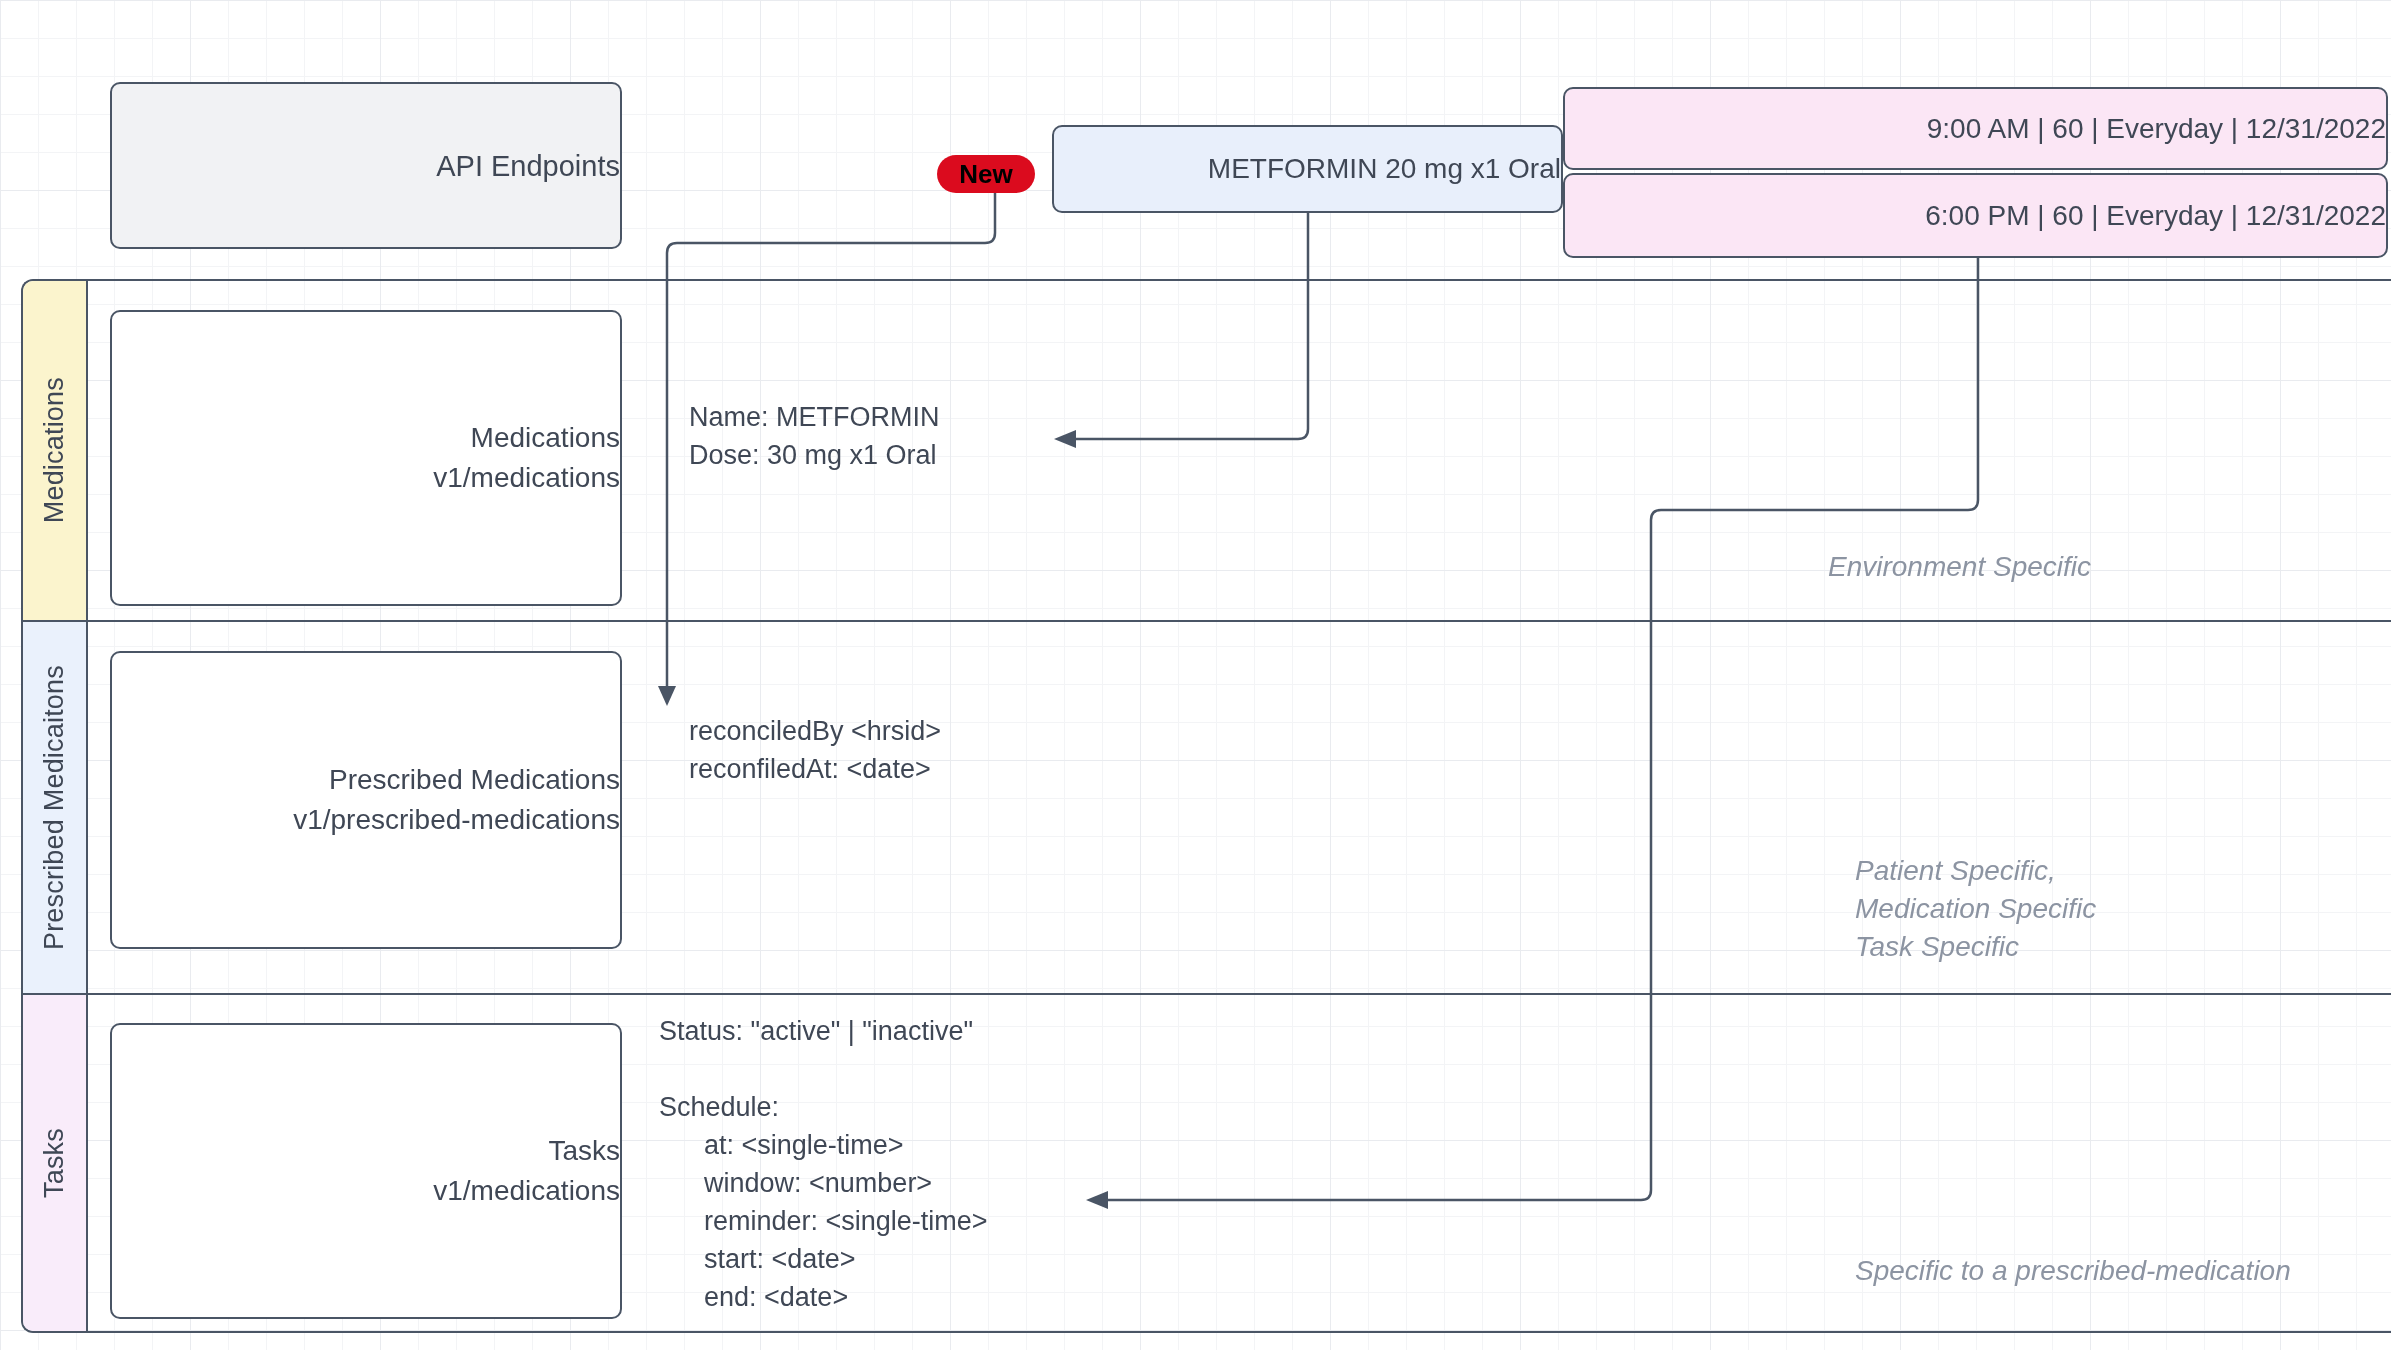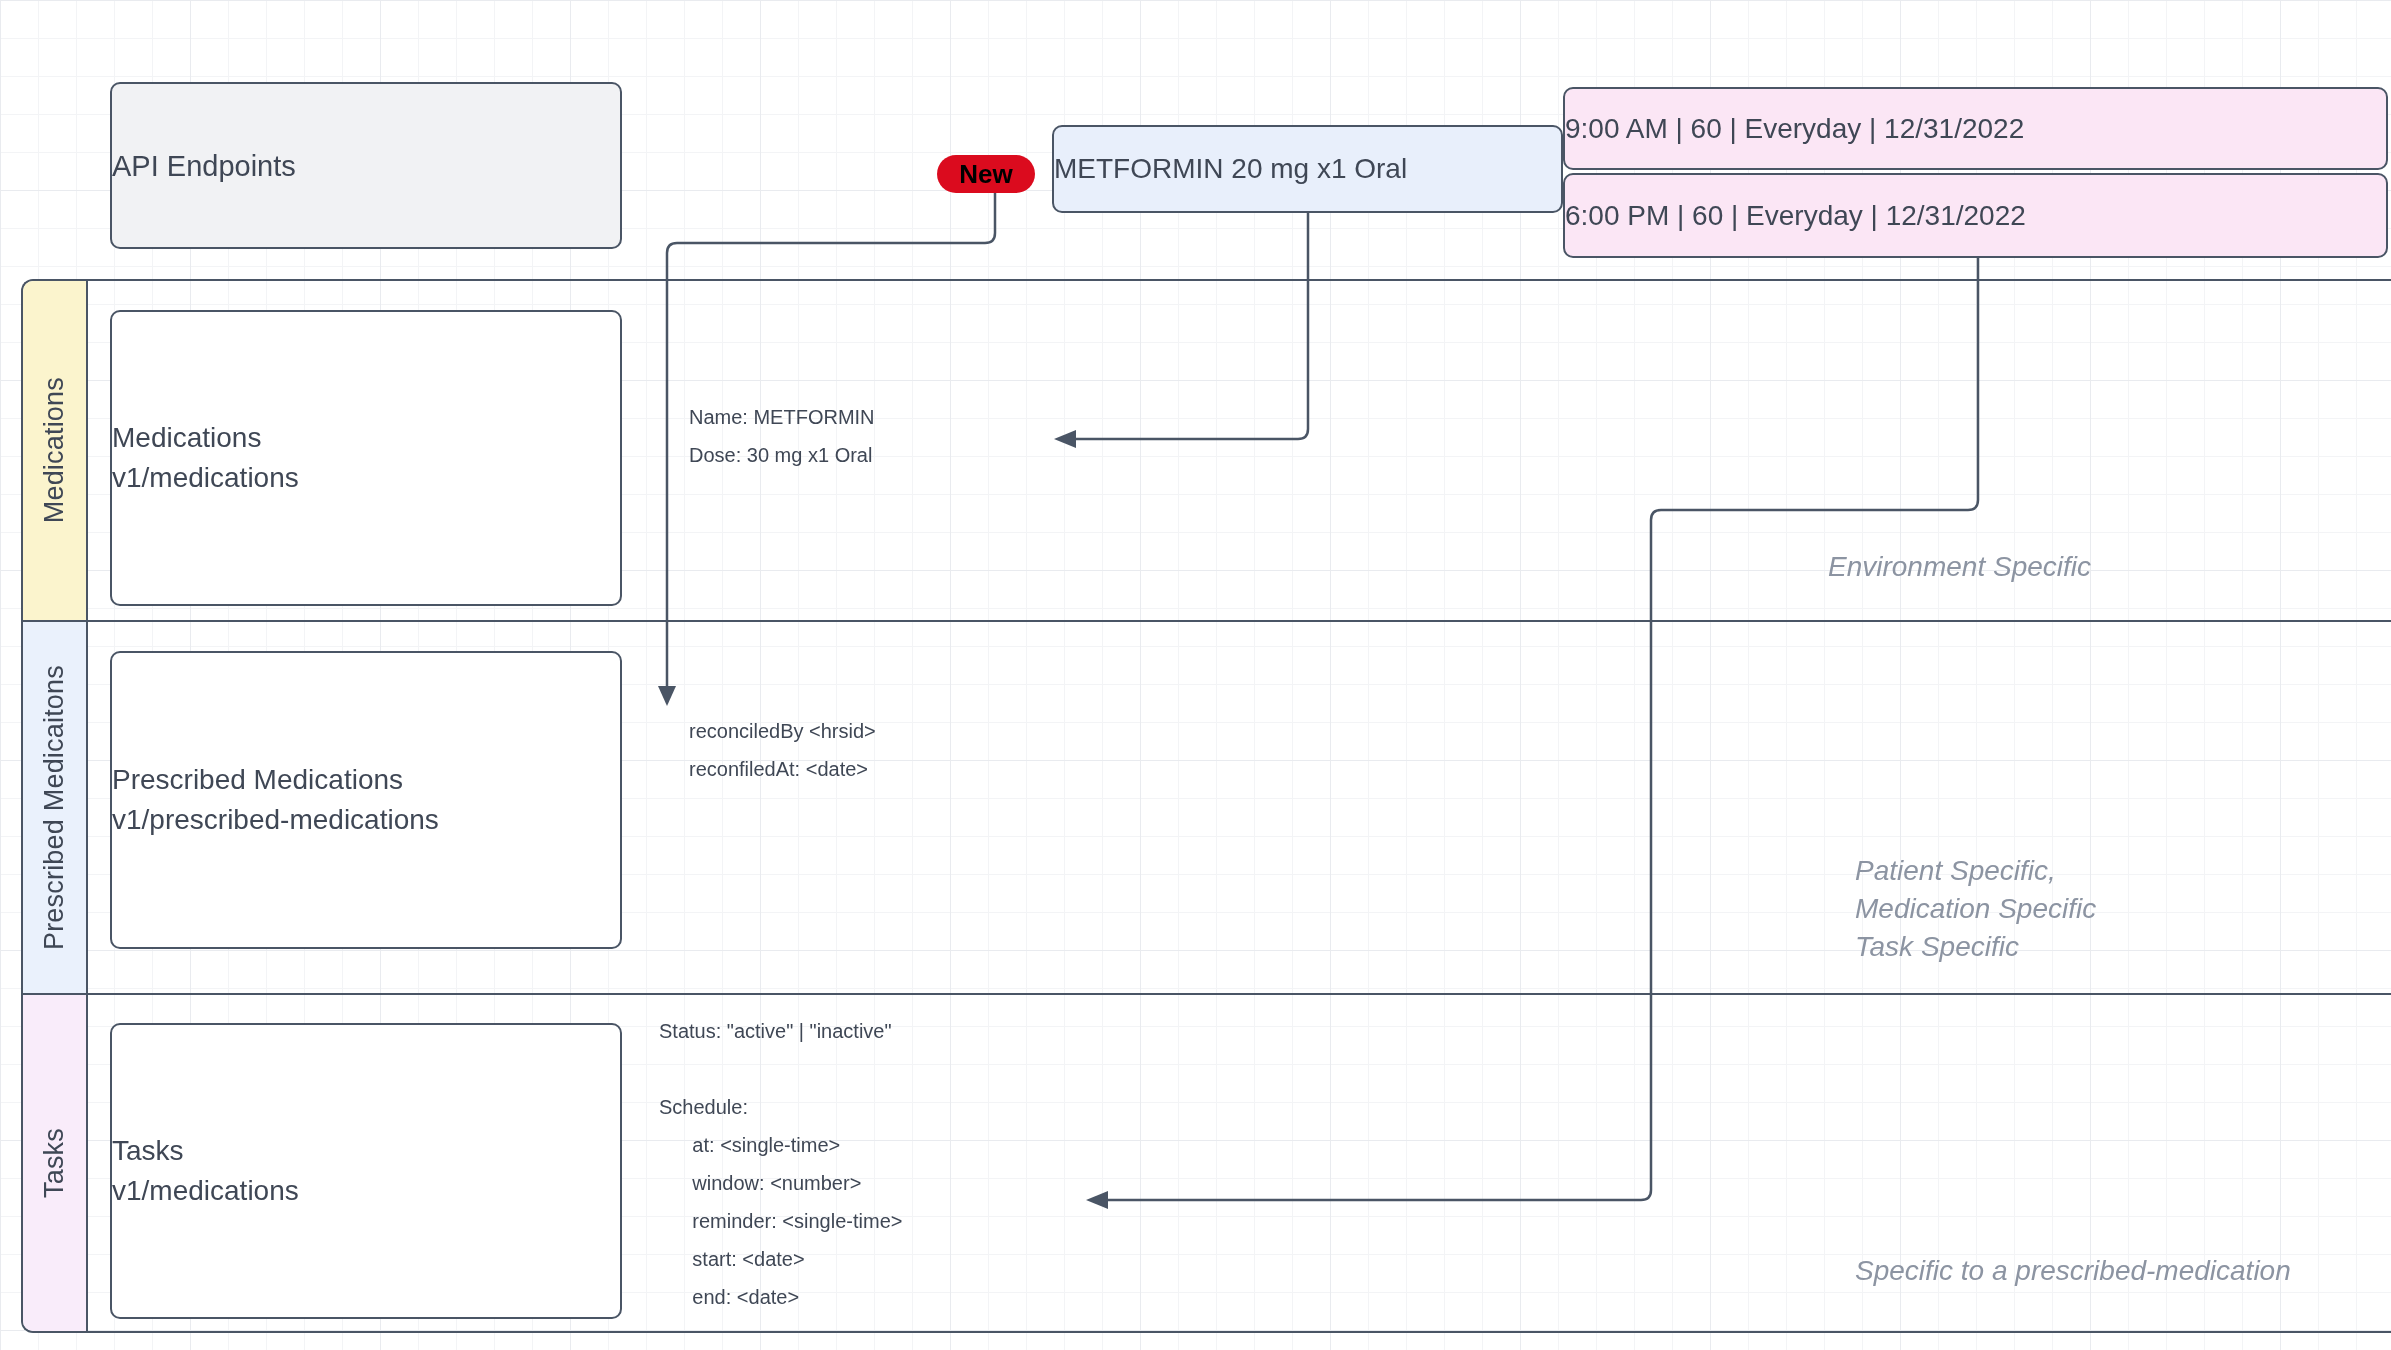--- a/index.html
+++ b/index.html
@@ -28,38 +28,38 @@
     display:flex;align-items:center;justify-content:center;box-sizing:border-box;}
   .lane-label span{writing-mode:vertical-rl;transform:rotate(180deg);
     font-size:27px;color:var(--text);letter-spacing:.2px;white-space:nowrap;}
   .lane-body{flex:1;}
   .lane-1{height:339px;} .lane-2{height:373px;} .lane-3{height:338px;}
   .lane-1 .lane-label{background:var(--yellow-label);border-radius:10px 0 0 0;}
   .lane-2 .lane-label{background:var(--blue-label);}
   .lane-3 .lane-label{background:var(--pink-label);border-radius:0 0 0 10px;}
   
   .node{position:absolute;border:2px solid var(--ink);border-radius:10px;
-    box-sizing:border-box;display:flex;flex-direction:column;align-items:flex-start;
+    box-sizing:border-box;display:flex;flex-direction:column;align-items:flex-end;
     justify-content:center;text-align:center;font-size:28px;line-height:40px;
     background:var(--white);z-index:3;}
   .node .title{font-weight:normal;}
   .api-box{left:110px;top:82px;width:512px;height:167px;background:var(--gray-fill);}
   .api-box .title{font-size:29px;}
   .ep-medications{left:110px;top:310px;width:512px;height:296px;}
   .ep-prescribed{left:110px;top:651px;width:512px;height:298px;}
   .ep-tasks{left:110px;top:1023px;width:512px;height:296px;}
   .med-pill{left:1052px;top:125px;width:511px;height:88px;background:var(--blue-fill);}
   .sched-pill{left:1563px;width:825px;background:var(--pink-fill);}
   .sched-1{top:87px;height:83px;}
   .sched-2{top:173px;height:85px;}
   .new-badge{position:absolute;left:937px;top:155px;width:98px;height:38px;
     background:var(--red);border-radius:19px;color:#000000;font-weight:bold;
     font-size:26px;display:flex;align-items:center;justify-content:center;z-index:4;}
   
-  .note{position:absolute;font-size:20px;line-height:38px;color:var(--text);z-index:3;}
+  .note{position:absolute;font-size:27px;line-height:38px;color:var(--text);z-index:3;}
   .tl{white-space:pre;min-height:38px;}
   .note-name{left:689px;top:398px;}
   .note-reconciled{left:689px;top:712px;}
   .note-task{left:659px;top:1012px;}
   .ghost{position:absolute;font-size:28px;line-height:38px;font-style:italic;
     color:var(--muted);z-index:2;}
   .ghost-env{left:1828px;top:548px;}
   .ghost-patient{left:1855px;top:852px;}
   .ghost-presc{left:1855px;top:1252px;}
   

